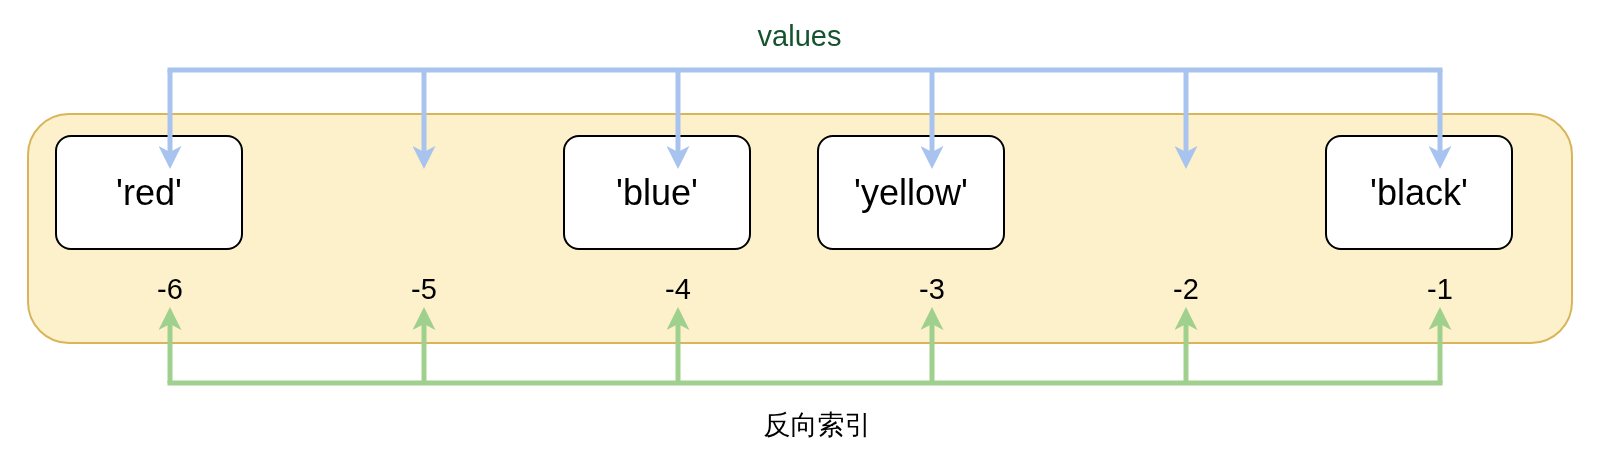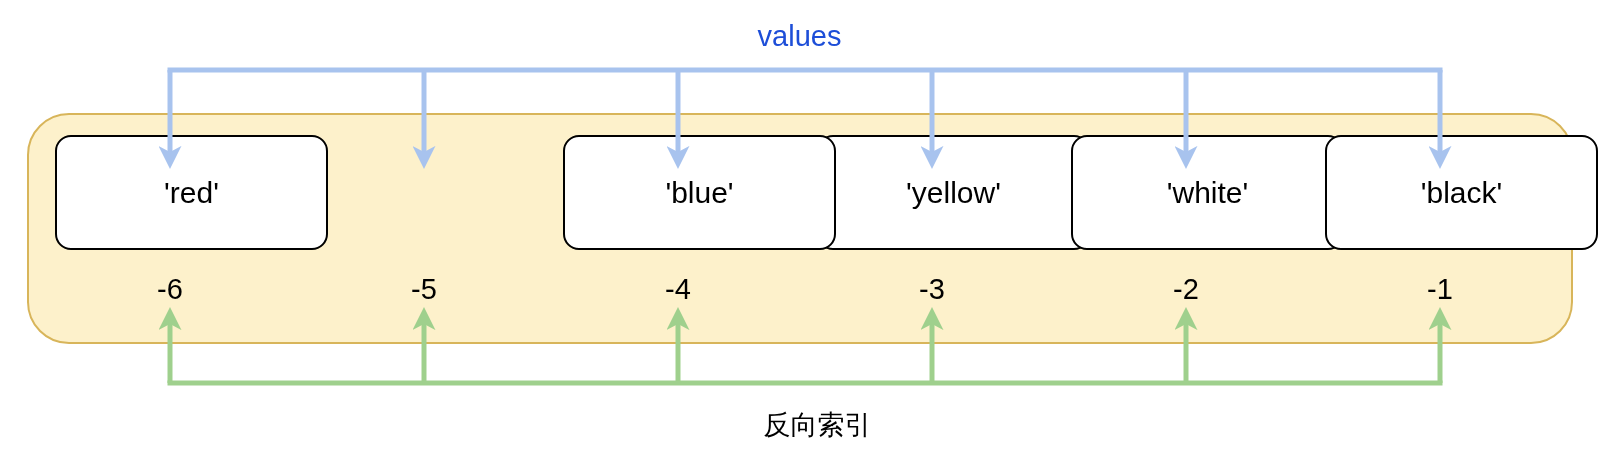--- a/index.html
+++ b/index.html
@@ -12,43 +12,43 @@
     color: #000000;
     overflow: hidden;
   }
   .title {
     position: absolute;
     left: 0; top: 20px;
     width: 1599px;
     text-align: center;
     font-size: 29px;
     line-height: 32px;
-    color: #1d4ed8;
+    color: #14532d;
   }
   .container {
     position: absolute;
     left: 27px; top: 113px;
     width: 1546px; height: 231px;
     background: #fdf1cb;
     border: 2.5px solid #d8b55a;
     border-radius: 42px;
     box-sizing: border-box;
   }
   .box {
     position: absolute;
     top: 135px;
-    width: 273px; height: 115px;
+    width: 188px; height: 115px;
     background: #ffffff;
     border: 2px solid #000000;
     border-radius: 16px;
     box-sizing: border-box;
     display: flex;
     align-items: center;
     justify-content: center;
-    font-size: 30px;
+    font-size: 36px;
   }
   .index {
     position: absolute;
     top: 273px;
     width: 230px;
     text-align: center;
     font-size: 29px;
     line-height: 32px;
   }
   .bottom-label {
@@ -80,23 +80,20 @@
 
   <div class="box" style="left:55px">
       <span>'red'</span>
     </div>
   <div class="box" style="left:817px">
       <span>'yellow'</span>
     </div>
   <div class="box" style="left:563px">
       <span>'blue'</span>
     </div>
-  <div class="box" style="left:1071px">
-      <span>'white'</span>
-    </div>
   <div class="box" style="left:1325px">
       <span>'black'</span>
     </div>
 
   <div class="index" style="left:55px">-6</div>
   <div class="index" style="left:309px">-5</div>
   <div class="index" style="left:563px">-4</div>
   <div class="index" style="left:817px">-3</div>
   <div class="index" style="left:1071px">-2</div>
   <div class="index" style="left:1325px">-1</div>

